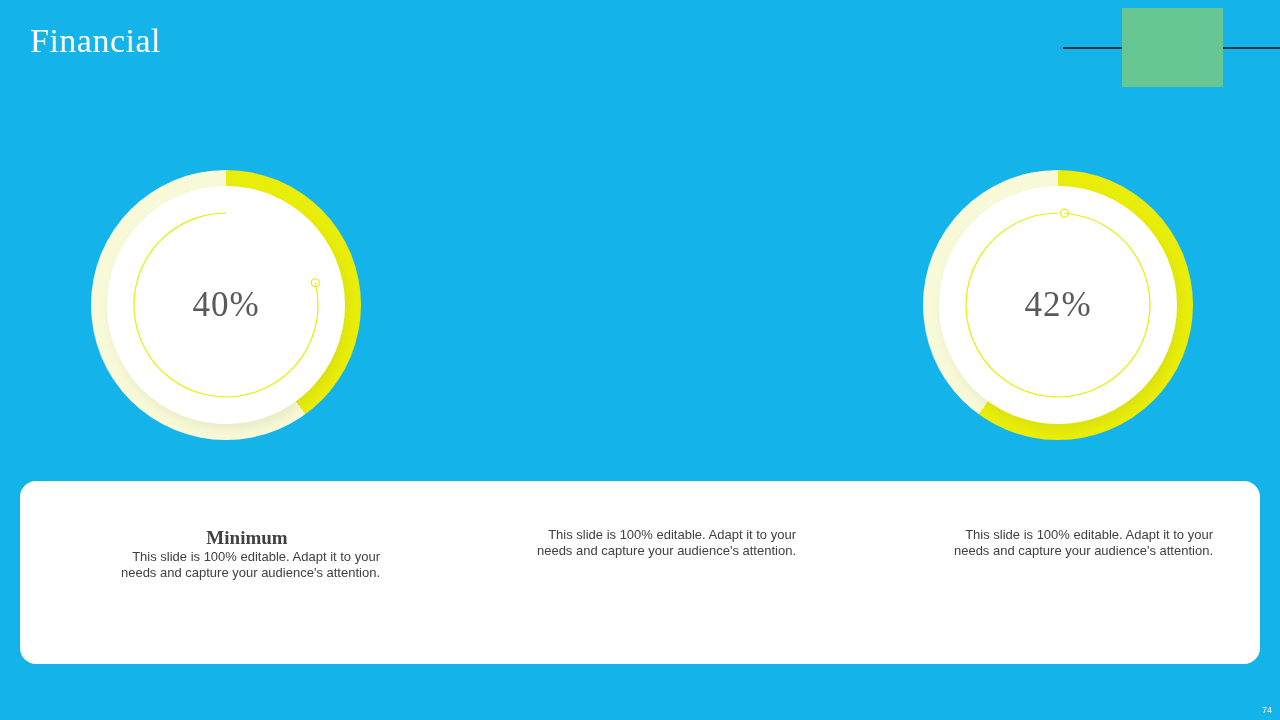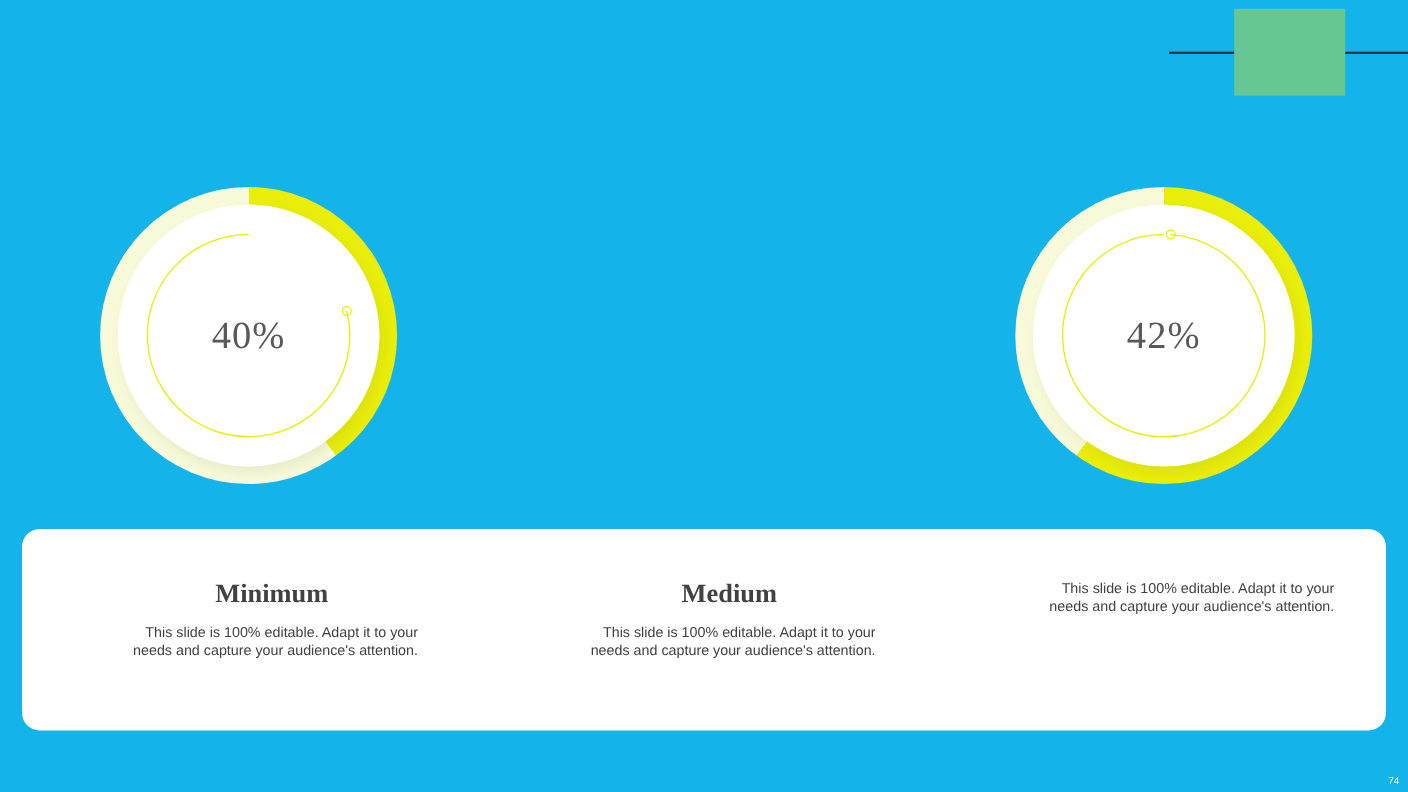--- a/index.html
+++ b/index.html
@@ -120,24 +120,24 @@
     position: absolute;
     top: 46px;
     width: 330px;
     text-align: center;
   }
   .info-col.col-0 { left: 62px; }
   .info-col.col-1 { left: 478px; }
   .info-col.col-2 { left: 895px; }
   .info-title {
     font-family: "Liberation Serif", serif;
-    font-size: 24px;
+    font-size: 19px;
     font-weight: bold;
     color: #414042;
-    margin-bottom: 13px;
+    margin-bottom: 0;
   }
   .info-desc {
     font-family: "Liberation Sans", sans-serif;
     font-size: 13px;
     line-height: 16px;
     color: #414042;
     padding: 0 32px;
     text-align: right;
   }
 
@@ -148,20 +148,21 @@
     bottom: 5px;
     font-size: 9px;
     color: #ffffff;
   }
 </style>
 </head>
 <body>
 
 <div id="slide">
 
+  <div id="slide-title">Financial</div>
 
   <div class="deco-line"></div>
   <div class="deco-square"></div>
 
   <div id="donut-row">
 
     <div class="donut-wrap pos-0">
       <div class="donut-ring" style="background: conic-gradient(rgb(232, 237, 9) 0deg, rgb(232, 237, 9) 144deg, rgb(248, 249, 216) 144deg, rgb(248, 249, 216) 360deg);"></div>
       <div class="donut-hole"></div>
       <svg class="donut-arc-svg" viewBox="0 0 290 290">
@@ -183,21 +184,20 @@
     </div>
 
   </div>
 
   <div id="info-card">
     <div class="info-col col-0">
       <div class="info-title">Minimum</div>
       <div class="info-desc">This slide is 100% editable. Adapt it to your needs and capture your audience's attention.</div>
     </div>
     <div class="info-col col-1">
-      <div class="info-title">Medium</div>
       <div class="info-desc">This slide is 100% editable. Adapt it to your needs and capture your audience's attention.</div>
     </div>
     <div class="info-col col-2">
       <div class="info-desc">This slide is 100% editable. Adapt it to your needs and capture your audience's attention.</div>
     </div>
   </div>
 
   <div id="page-number">74</div>
 
 </div>

